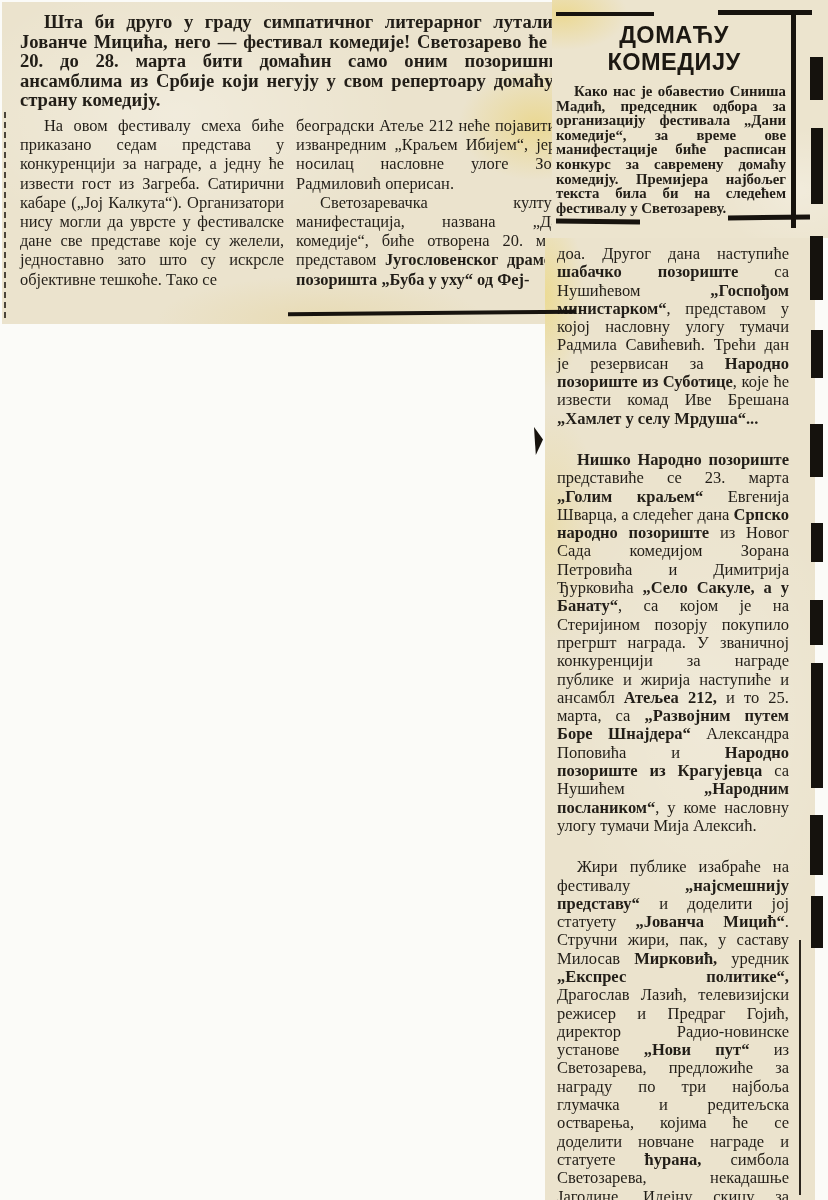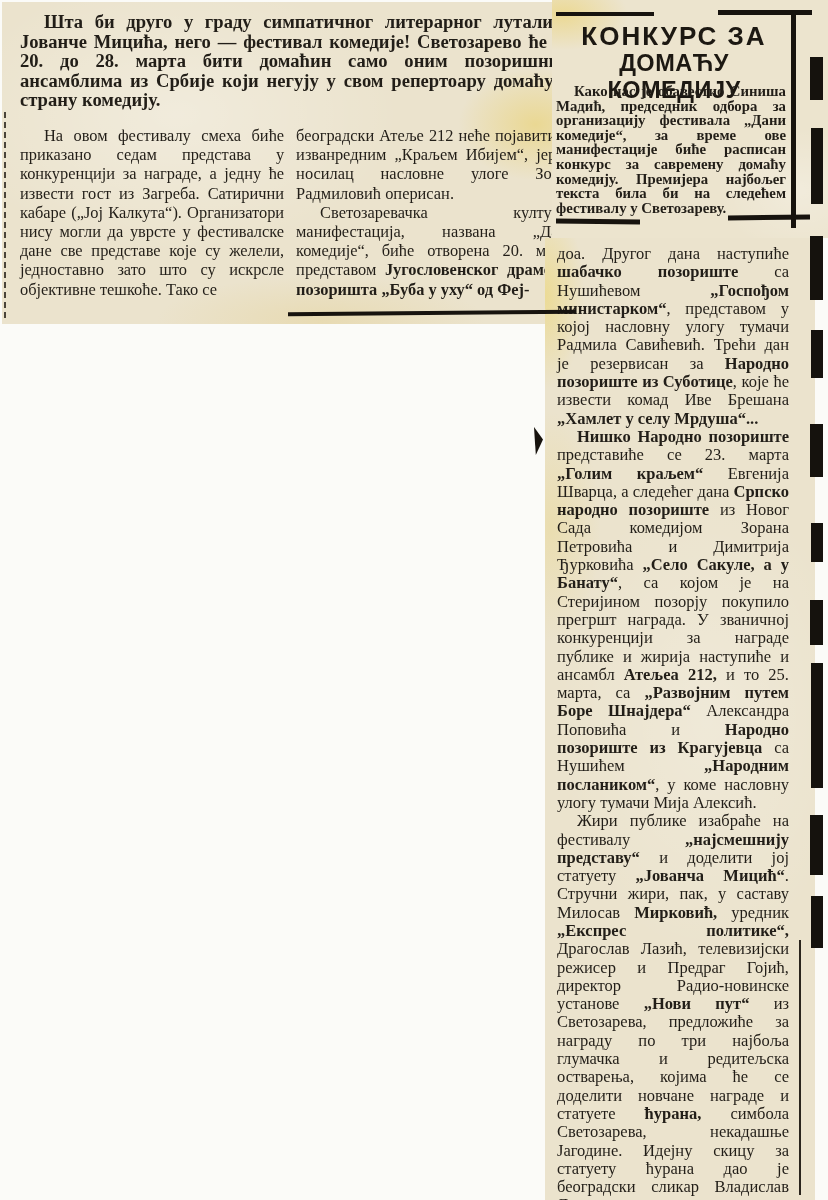--- a/index.html
+++ b/index.html
@@ -33,21 +33,21 @@
       radial-gradient(ellipse 70px 160px at 2% 30%, rgba(232,210,120,.35), transparent 72%),
       radial-gradient(ellipse 200px 320px at 60% 50%, rgba(255,255,255,.22), transparent 75%),
       #ebe3cd;
   }
   .intro{
     margin:10px 8px 2px 18px;width:552px;
     font-size:18.6px;line-height:19.6px;font-weight:700;
     text-align:justify;
   }
   .intro .para{margin:0;text-indent:26px;}
-  .cols{display:flex;gap:12px;margin:16px 6px 0 18px;}
+  .cols{display:flex;gap:12px;margin:6px 6px 0 18px;}
   .col{font-size:16.4px;line-height:19.2px;text-align:justify;}
   .col1{width:268px;}
   .col2{width:284px;}
   .para{margin:0;}
   .para.ind{text-indent:24px;}
   .b{font-weight:700;}
   .rule{position:absolute;background:#17130e;}
   .dashededge{
     position:absolute;left:4px;top:112px;height:206px;width:0;
     border-left:2px dashed #4a443a;
@@ -66,21 +66,21 @@
   .boxtext{
     position:absolute;left:556px;top:84px;width:230px;
     font-size:14.8px;line-height:14.6px;font-weight:700;
     text-align:justify;
   }
   .boxtext .para.ind{text-indent:18px;font-family:Liberation Serif, serif;}
   .rcol{
     padding:7px 26px 0 12px;
     font-size:16.5px;line-height:18.3px;text-align:justify;
   }
-  .rcol .para.ind{text-indent:20px;}
+  .rcol .para.ind{text-indent:20px;margin-top:23px;}
   .signature{
     text-align:right;font-weight:400;font-size:17px;
     padding-right:34px;letter-spacing:2px;
   }
   .wedge{
     position:absolute;left:534px;top:427px;width:9px;height:28px;
     background:#17130e;clip-path:polygon(0 0,100% 45%,20% 100%);
   }
   .fragment{position:absolute;background:#15120d;}
   .thinline{position:absolute;left:799px;top:940px;width:2px;height:255px;background:#2a251d;}
@@ -116,21 +116,20 @@
     <div class="signature">Ј. Д.</div>
   </div>
 
   <div class="rule" style="left:556px;top:12px;width:98px;height:4px;"></div>
   <div class="rule" style="left:718px;top:10px;width:94px;height:5px;"></div>
   <div class="rule" style="left:791px;top:12px;width:5px;height:216px;"></div>
   <div class="rule" style="left:556px;top:219px;width:84px;height:5px;transform:rotate(0.6deg);"></div>
   <div class="rule" style="left:728px;top:215px;width:82px;height:5px;transform:rotate(-0.8deg);"></div>
 
   <div class="boxhead">
-    <p class="h1">КОНКУРС ЗА</p>
     <p class="h2">ДОМАЋУ КОМЕДИЈУ</p>
   </div>
   <div class="boxtext">
       <p class="para ind"><span class="b">Како нас је обавестио Синиша Мадић, председник одбора за организацију фестивала „Дани комедије“, за време ове манифестације биће расписан конкурс за савремену домаћу комедију. Премијера најбољег текста била би на следећем фестивалу у Светозареву.</span></p>
     </div>
 
   <div class="dashededge"></div>
   <div class="cutline"></div>
   <div class="wedge"></div>
 

